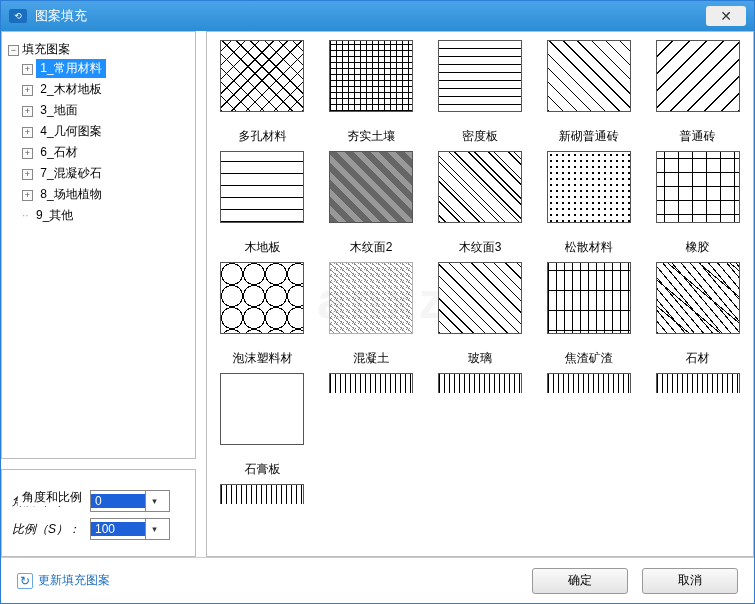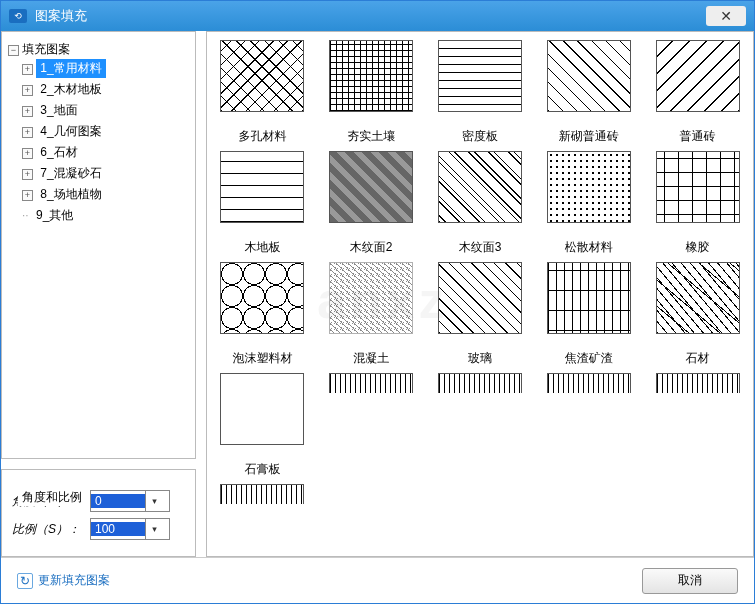--- a/index.html
+++ b/index.html
@@ -219,15 +219,16 @@
           </div>
       </div>
     </div>
   </div>
 
   <div class="footer">
     <div class="refresh-link">
       <span class="refresh-icon">↻</span>
       <span>更新填充图案</span>
     </div>
+    <button class="btn">确定</button>
     <button class="btn">取消</button>
   </div>
 </div>
 
 </body></html>

